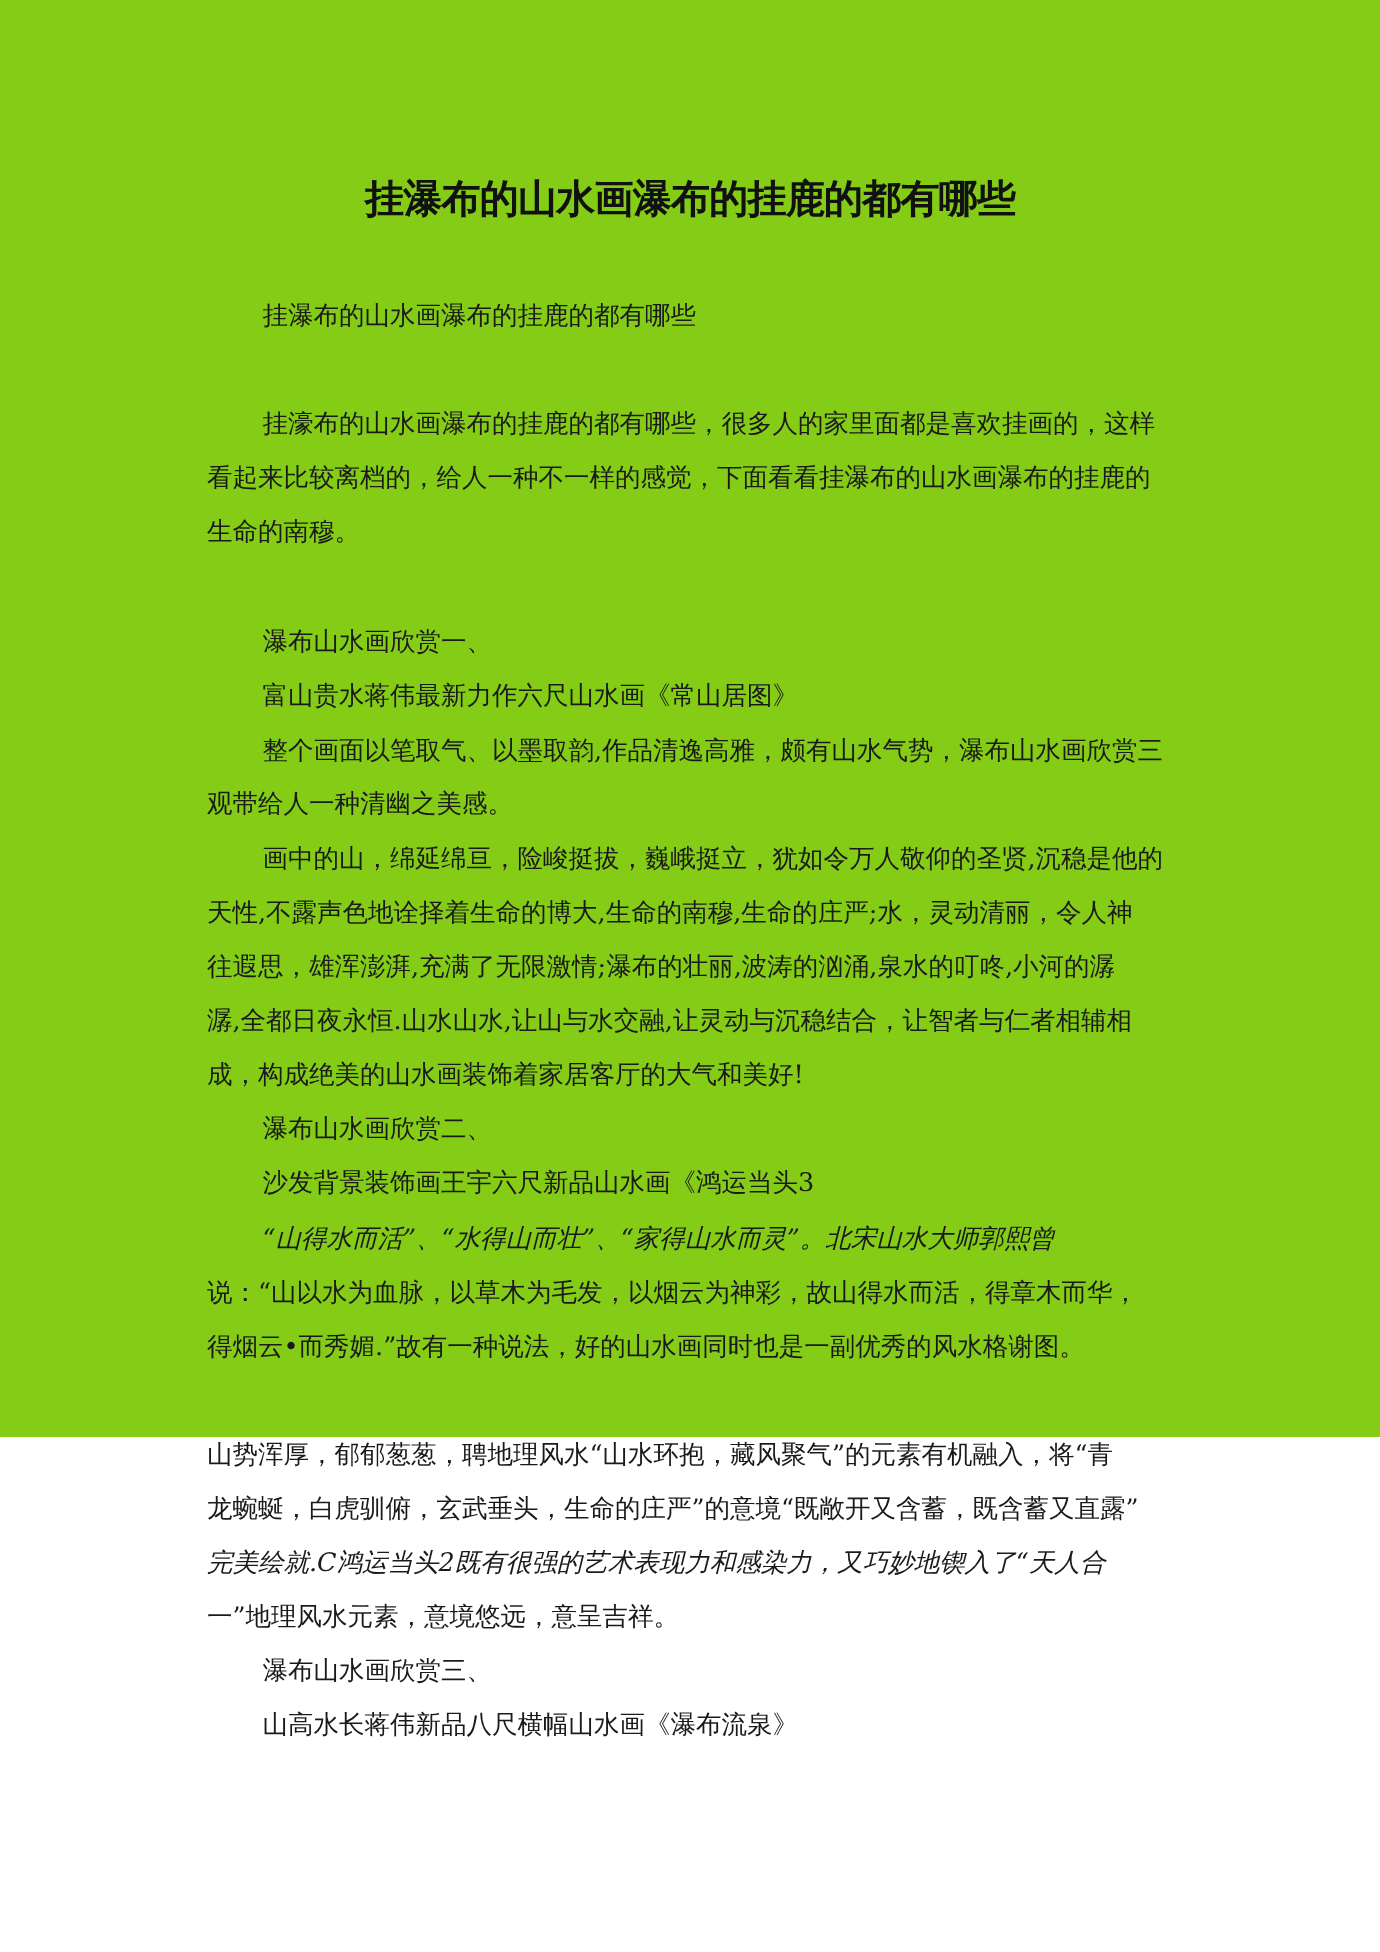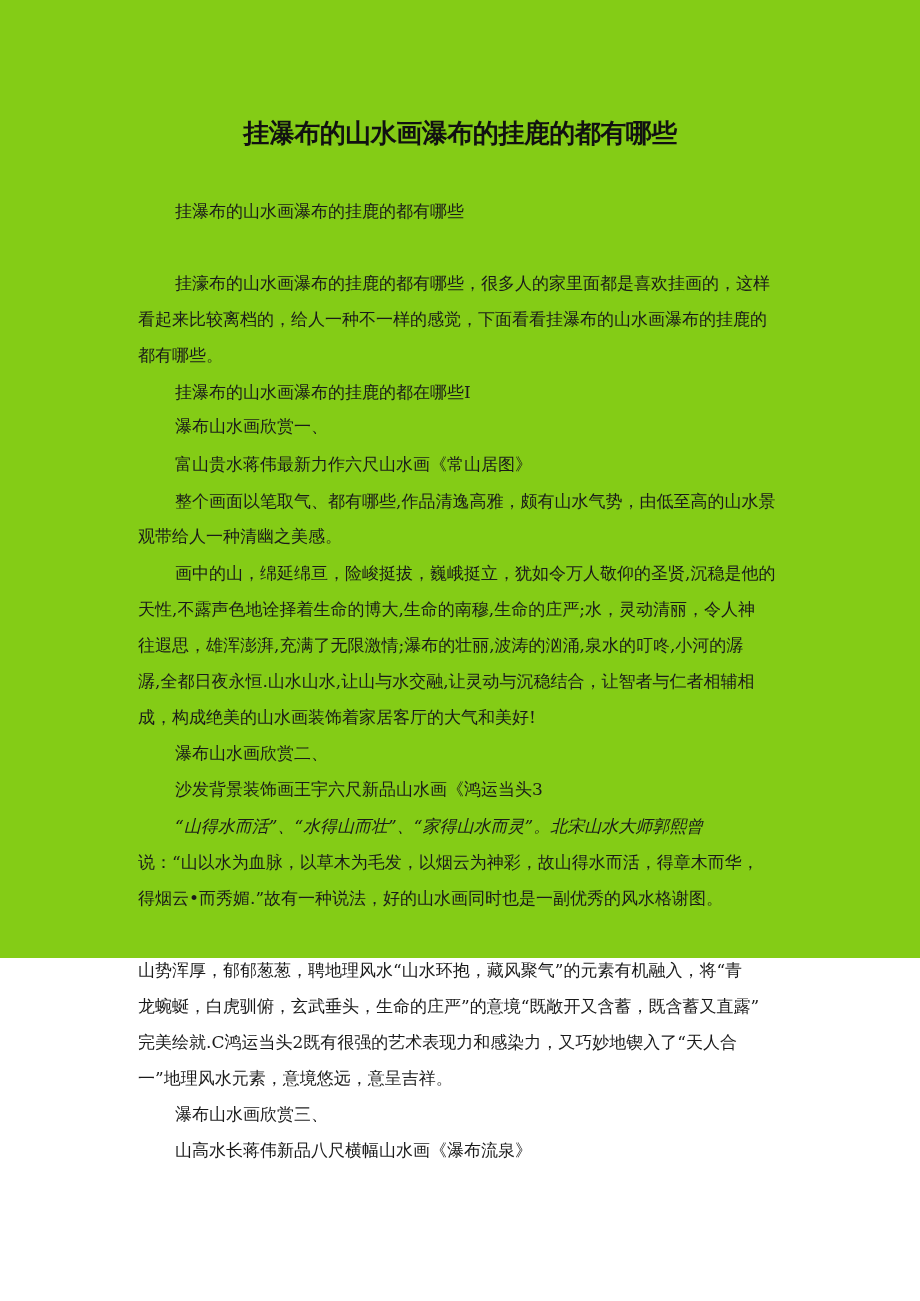--- a/index.html
+++ b/index.html
@@ -52,44 +52,43 @@
 <body>
 
 <div class="page">
 
   <h1 class="doc-title">挂瀑布的山水画瀑布的挂鹿的都有哪些</h1>
 
   <div class="line indent" style="top:199px;">挂瀑布的山水画瀑布的挂鹿的都有哪些</div>
 
   <div class="line indent" style="top:271px;">挂濠布的山水画瀑布的挂鹿的都有哪些，很多人的家里面都是喜欢挂画的，这样</div>
   <div class="line" style="top:307px;">看起来比较离档的，给人一种不一样的感觉，下面看看挂瀑布的山水画瀑布的挂鹿的</div>
-  <div class="line" style="top:343px;">都有哪些。</div>
+  <div class="line" style="top:343px;">生命的南穆。</div>
 
-  <div class="line indent" style="top:380px;">挂瀑布的山水画瀑布的挂鹿的都在哪些I</div>
 
-  <div class="line indent" style="top:416px;font-family:Liberation Mono, monospace;">瀑布山水画欣赏一、</div>
+  <div class="line indent" style="top:416px;">瀑布山水画欣赏一、</div>
   <div class="line indent" style="top:452px;">富山贵水蒋伟最新力作六尺山水画《常山居图》</div>
 
-  <div class="line indent" style="top:489px;">整个画面以笔取气、都有哪些,作品清逸高雅，颇有山水气势，由低至高的山水景</div>
+  <div class="line indent" style="top:489px;">整个画面以笔取气、以墨取韵,作品清逸高雅，颇有山水气势，瀑布山水画欣赏三</div>
   <div class="line" style="top:524px;">观带给人一种清幽之美感。</div>
 
   <div class="line indent" style="top:561px;text-align:center;">画中的山，绵延绵亘，险峻挺拔，巍峨挺立，犹如令万人敬仰的圣贤,沉稳是他的</div>
   <div class="line" style="top:597px;">天性,不露声色地诠择着生命的博大,生命的南穆,生命的庄严;水，灵动清丽，令人神</div>
   <div class="line" style="top:633px;">往遐思，雄浑澎湃,充满了无限激情;瀑布的壮丽,波涛的汹涌,泉水的叮咚,小河的潺</div>
   <div class="line" style="top:669px;">潺,全都日夜永恒.山水山水,让山与水交融,让灵动与沉稳结合，让智者与仁者相辅相</div>
   <div class="line" style="top:705px;">成，构成绝美的山水画装饰着家居客厅的大气和美好!</div>
 
   <div class="line indent" style="top:741px;">瀑布山水画欣赏二、</div>
   <div class="line indent" style="top:777px;">沙发背景装饰画王宇六尺新品山水画《鸿运当头3</div>
 
   <div class="line indent" style="top:814px;font-style:italic;">“山得水而活”、“水得山而壮”、“家得山水而灵”。北宋山水大师郭熙曾</div>
   <div class="line" style="top:850px;">说：“山以水为血脉，以草木为毛发，以烟云为神彩，故山得水而活，得章木而华，</div>
   <div class="line" style="top:886px;">得烟云•而秀媚.”故有一种说法，好的山水画同时也是一副优秀的风水格谢图。</div>
 
   <div class="line" style="top:958px;">山势浑厚，郁郁葱葱，聘地理风水“山水环抱，藏风聚气”的元素有机融入，将“青</div>
   <div class="line" style="top:994px;">龙蜿蜒，白虎驯俯，玄武垂头，生命的庄严”的意境“既敞开又含蓄，既含蓄又直露”</div>
-  <div class="line" style="top:1030px;">完美绘就.C鸿运当头2既有很强的艺术表现力和感染力，又巧妙地锲入了“天人合</div>
+  <div class="line" style="top:1030px;font-style:italic;">完美绘就.C鸿运当头2既有很强的艺术表现力和感染力，又巧妙地锲入了“天人合</div>
   <div class="line" style="top:1066px;">一”地理风水元素，意境悠远，意呈吉祥。</div>
 
   <div class="line indent" style="top:1102px;">瀑布山水画欣赏三、</div>
   <div class="line indent" style="top:1138px;">山高水长蒋伟新品八尺横幅山水画《瀑布流泉》</div>
 
 </div>
 
 </body></html>

